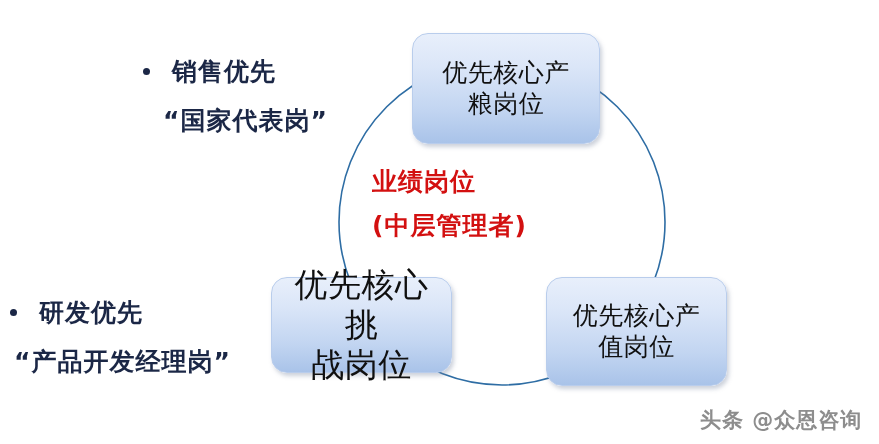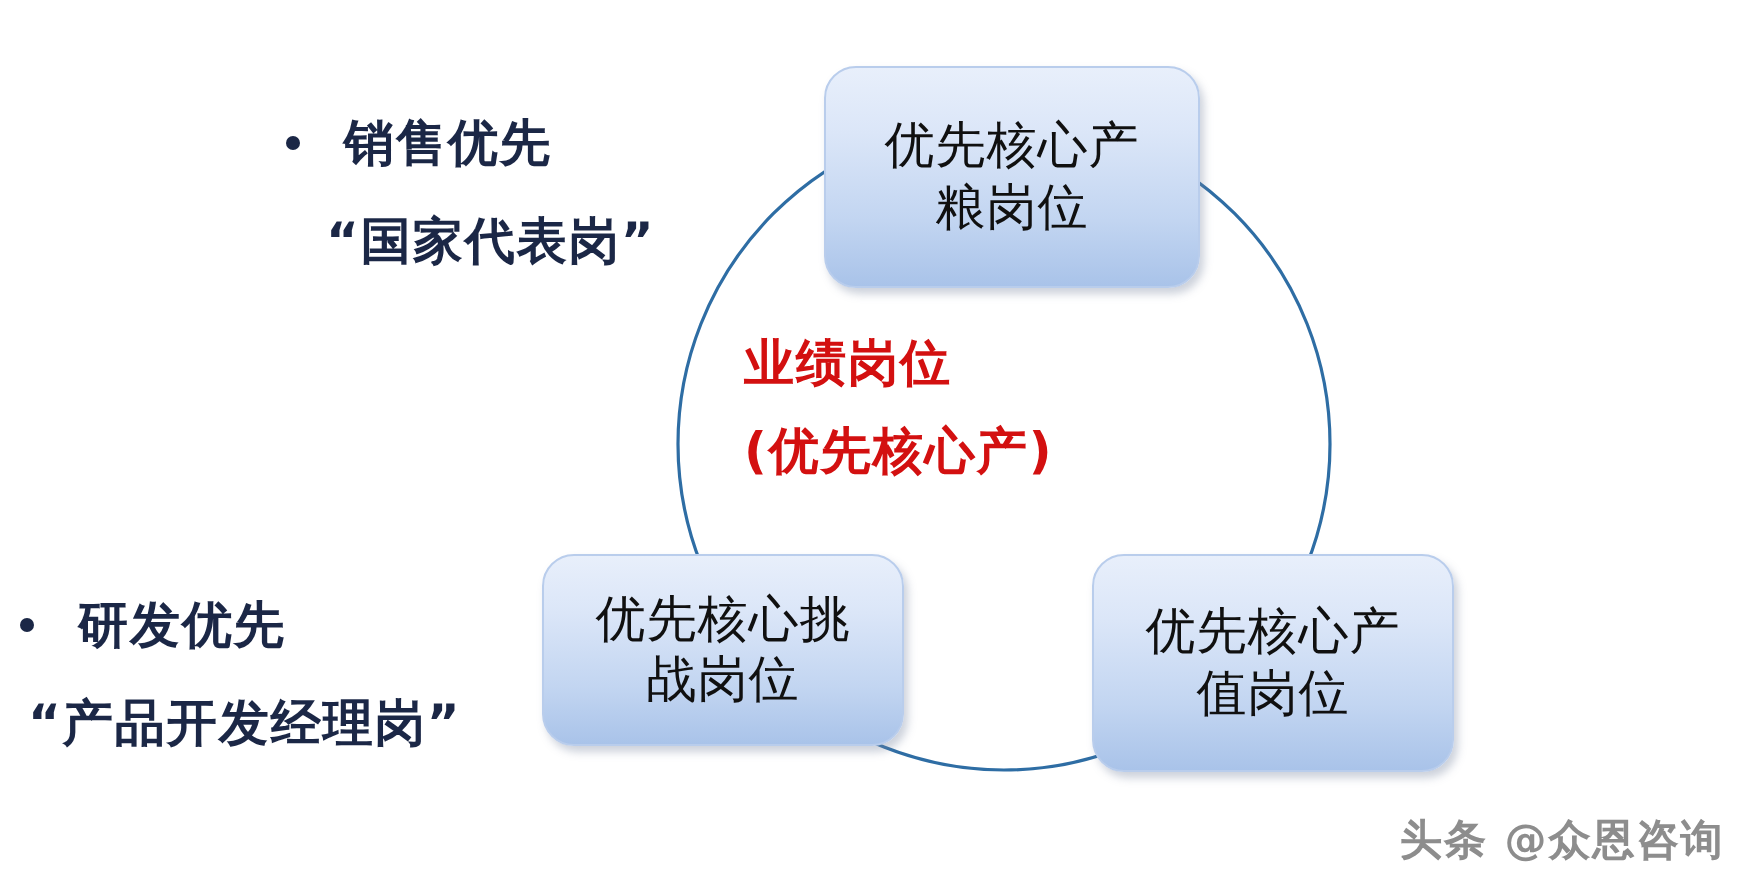--- a/index.html
+++ b/index.html
@@ -57,21 +57,21 @@
     top: 33px;
     width: 188px;
     height: 111px;
     font-size: 25px;
   }
   #box-bottom-left {
     left: 271px;
     top: 277px;
     width: 181px;
     height: 96px;
-    font-size: 25px;
+    font-size: 33px;
   }
   #box-bottom-right {
     left: 546px;
     top: 277px;
     width: 181px;
     height: 109px;
     font-size: 25px;
   }
 
   
@@ -175,21 +175,21 @@
 战岗位</span>
   </div>
 
   <div class="node-box" id="box-bottom-right">
     <span class="node-label">优先核心产
 值岗位</span>
   </div>
 
   <div id="center-caption">
     <span class="line1">业绩岗位</span>
-    <span class="line2">(优先核心产)</span>
+    <span class="line2">(中层管理者)</span>
   </div>
 
   <div class="annotation" id="annotation-rd">
     <div class="ann-row">
       <span class="bullet-dot"></span>
       <span class="ann-main">研发优先</span>
     </div>
     <div class="ann-sub">“产品开发经理岗”</div>
   </div>
 

